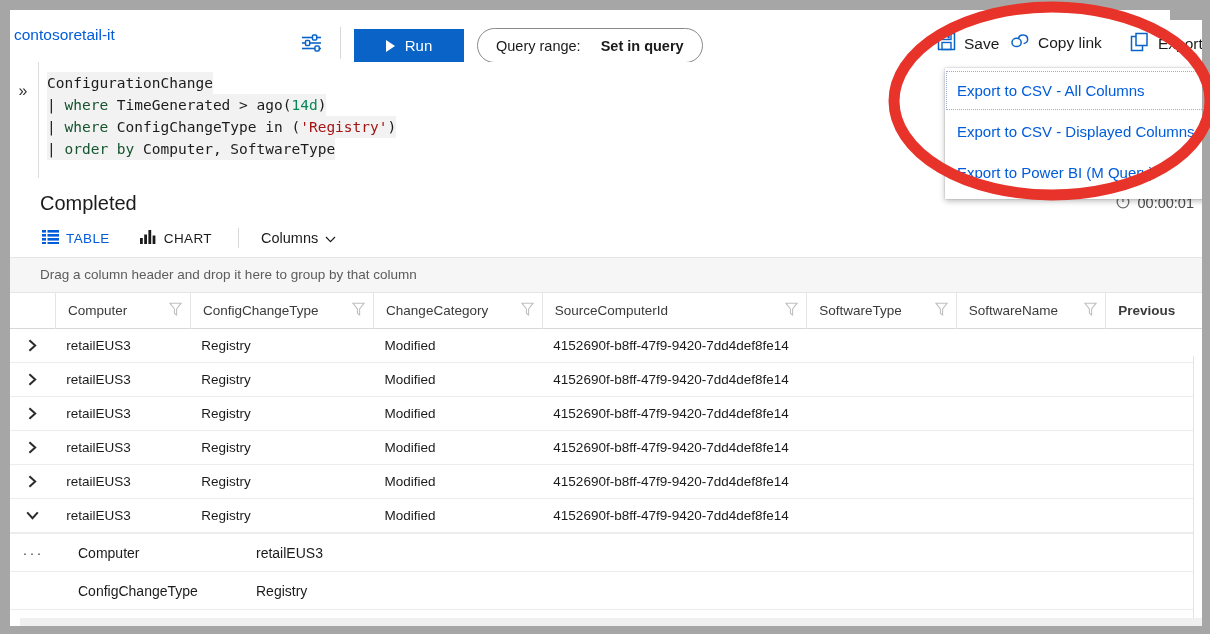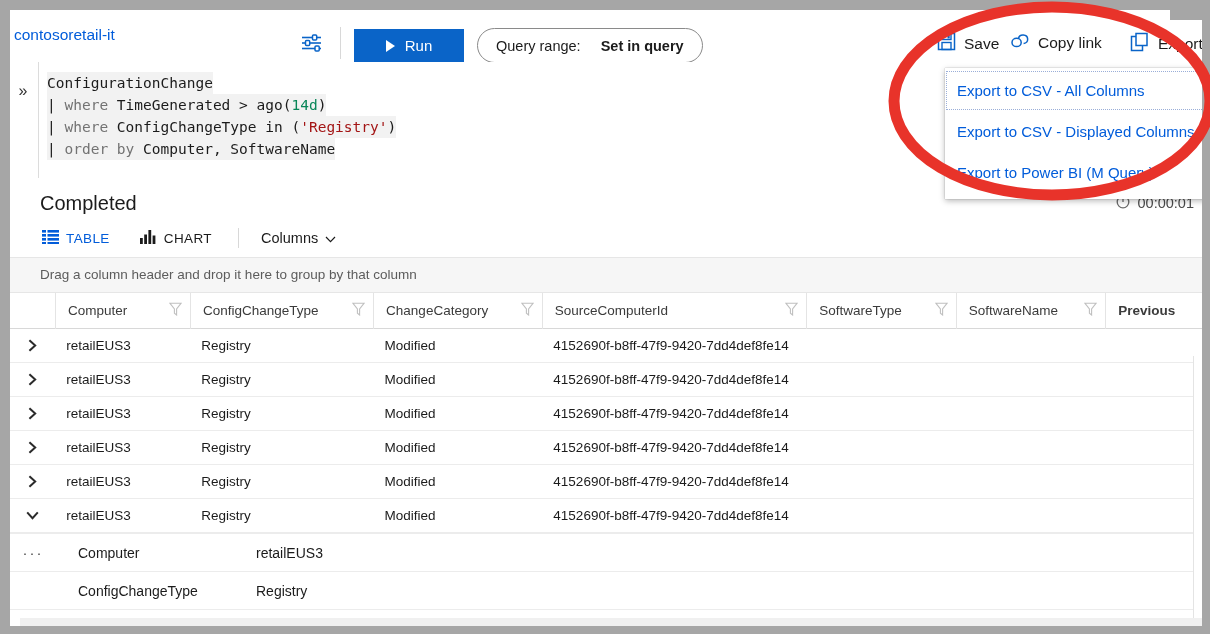--- a/index.html
+++ b/index.html
@@ -97,21 +97,21 @@
     width: 1px; height: 116px; background: #dcdcdc;
   }
   #code {
     position: absolute; left: 37px; top: 10px;
     font-family: "DejaVu Sans Mono", monospace;
     font-size: 14.5px; line-height: 22px;
     white-space: pre;
     color: #1b1b1b;
   }
   #code .ln { background: #f2f2f2; display: inline-block; }
-  #code .kw  { color: #737373; }
+  #code .kw  { color: #14532d; }
   #code .pipe{ color: #1b1b1b; }
   #code .num { color: #098658; }
   #code .str { color: #a31515; }
   #drag-dots {
     position: absolute; left: 0px; top: 161px;
     width: 1192px; height: 12px;
     background: #f4f4f4;
     display: flex; align-items: center; justify-content: center;
     letter-spacing: 3px; color: #5a5a66; font-size: 11px; line-height: 4px;
   }
@@ -313,21 +313,21 @@
       <span>Export</span>
     </div>
   </div>
 
   <div id="editor-area">
     <div id="expander-chevron">»</div>
     <div id="editor-rail"></div>
     <div id="code"><span class="ln"><span class="plain">ConfigurationChange</span></span>
 <span class="ln"><span class="pipe">| </span><span class="kw">where</span><span class="plain"> TimeGenerated &gt; ago(</span><span class="num">14d</span><span class="plain">)</span></span>
 <span class="ln"><span class="pipe">| </span><span class="kw">where</span><span class="plain"> ConfigChangeType in (</span><span class="str">'Registry'</span><span class="plain">)</span></span>
-<span class="ln"><span class="pipe">| </span><span class="kw">order</span><span class="plain"> </span><span class="kw">by</span><span class="plain"> Computer, SoftwareName</span></span></div>
+<span class="ln"><span class="pipe">| </span><span class="kw">order</span><span class="plain"> </span><span class="kw">by</span><span class="plain"> Computer, SoftwareType</span></span></div>
     <div id="drag-dots">
       <span>···</span>
     </div>
   </div>
 
   <div id="results">
 
     <div id="status-row">
       <div id="status-text">Completed</div>
       <div id="timer">

